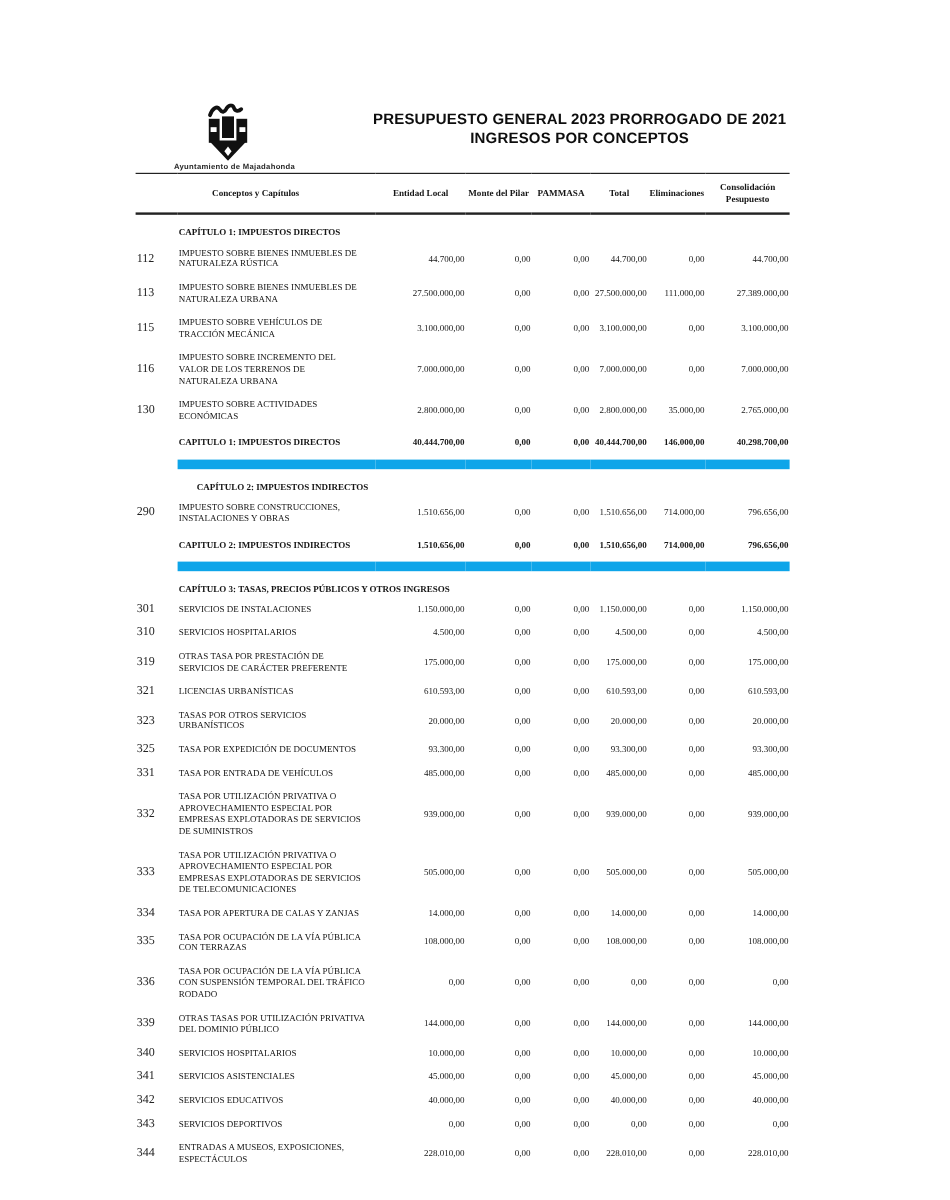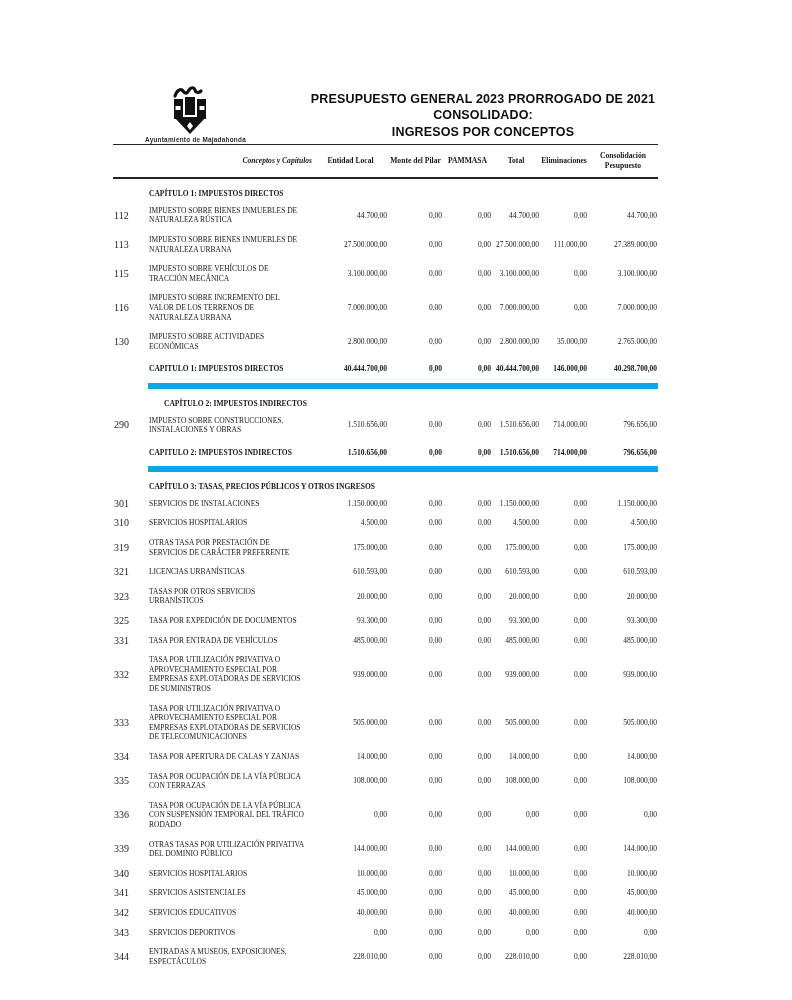--- a/index.html
+++ b/index.html
@@ -34,32 +34,32 @@
   .table-wrap { position: absolute; left: 113px; top: 144px; width: 545px; }
   table.budget {
     width: 545px; border-collapse: collapse; table-layout: fixed;
     font-size: 7.5px; line-height: 9.6px;
   }
   table.budget thead td {
     font-weight: bold; text-align: center; vertical-align: middle;
     border-top: 1px solid #222; border-bottom: 2px solid #222;
     padding: 6px 1px 7px 1px; font-size: 7.6px;
   }
-  table.budget thead td.first { text-align: right; padding-left: 1px; font-style: italic; }
+  table.budget thead td.first { text-align: center; padding-left: 1px; }
   td.code { text-align: left; vertical-align: middle; padding-left: 1px; font-size: 10px; color: #222; }
   td.concept { text-align: left; vertical-align: middle; padding-right: 8px; }
   td.num { text-align: right; vertical-align: middle; white-space: nowrap; padding-right: 1px; }
   tr.item td { padding-top: 5px; padding-bottom: 5px; }
   tr.section-row td { padding-top: 10px; padding-bottom: 2px; }
   .section-heading {
     font-weight: bold; display: inline-block;
   }
   .section-heading.indent { margin-left: 15px; }
   tr.total-row td { font-weight: bold; padding-top: 8px; padding-bottom: 9px; }
-  tr.total-row td.rule { border-bottom: 6px solid #0ea5e9; }
+  tr.total-row td.rule { border-bottom: 8px solid #0ea5e9; }
   tr.total-row td.norule { border-bottom: none; }
 
   
   .logo-svg { width: 100%; height: 100%; display: block; }
 </style>
 </head>
 <body>
 
 <div class="page">
 
@@ -72,21 +72,20 @@
       <polygon points="5,31 37,31 21,48" fill="#111"></polygon>
       <rect x="6.5" y="20" width="5" height="4" fill="#fff"></rect>
       <rect x="30.5" y="20" width="5" height="4" fill="#fff"></rect>
       <polygon points="21,36 24,40 21,44 18,40" fill="#fff"></polygon>
     </svg>
   </div>
   <div class="org-name">Ayuntamiento de Majadahonda</div>
 
   <div class="doc-title">
     <div>PRESUPUESTO GENERAL 2023 PRORROGADO DE 2021</div>
-    <div>CONSOLIDADO:</div>
     <div>INGRESOS POR CONCEPTOS</div>
   </div>
 
   <div class="table-wrap">
     <table class="budget">
       <colgroup>
         <col style="width:35px">
           <col style="width:165px">
           <col style="width:75px">
         <col style="width:55px">

